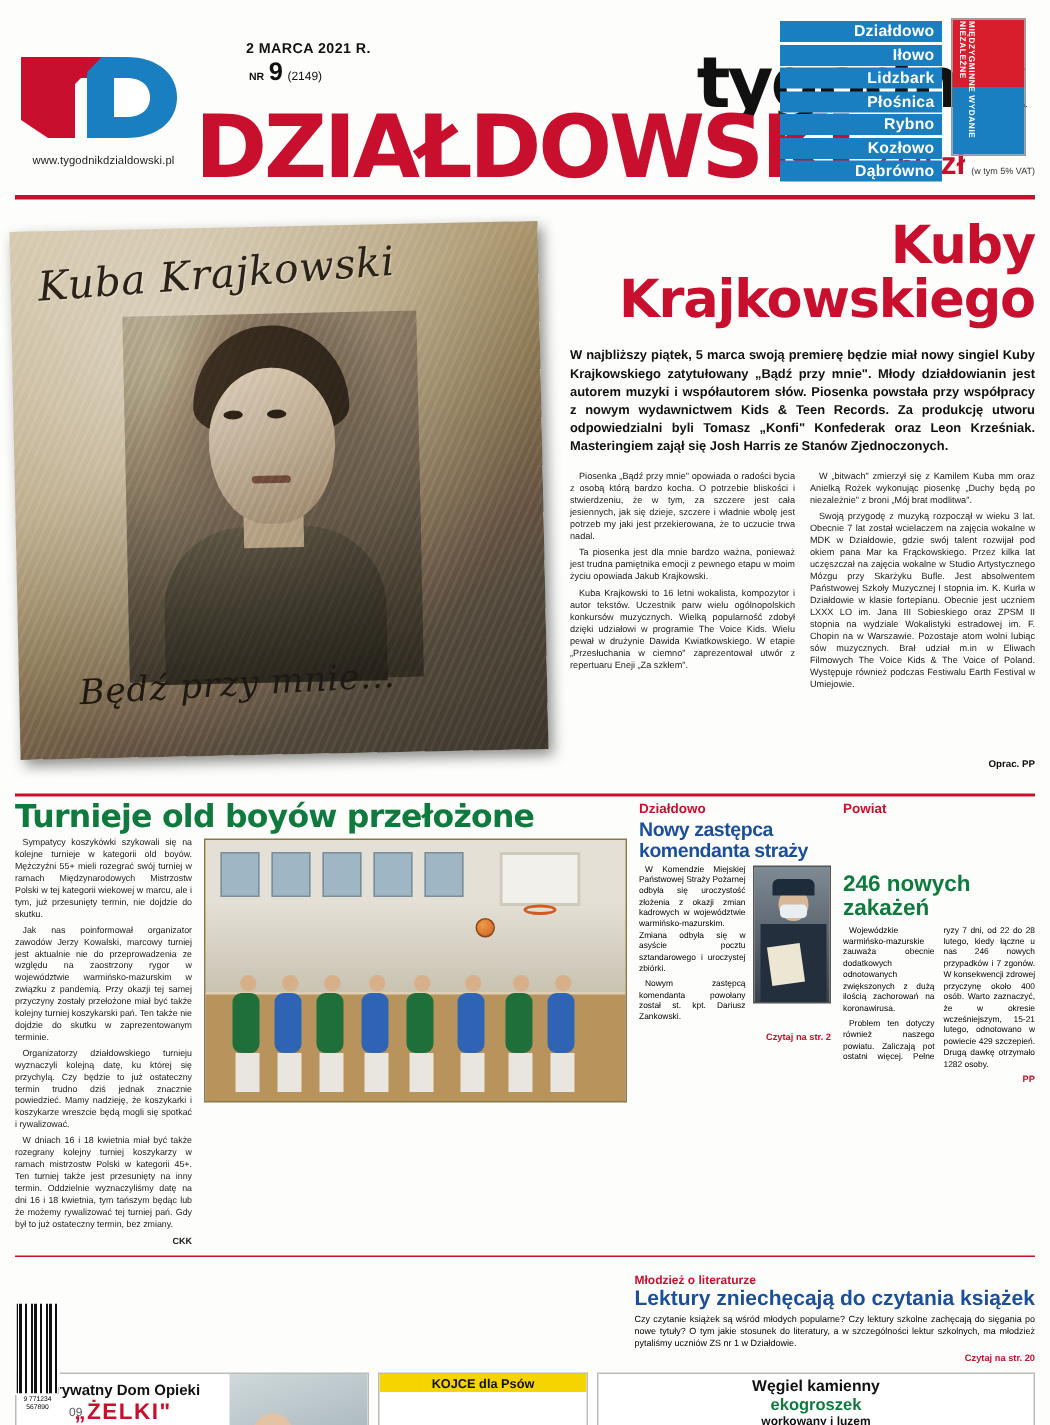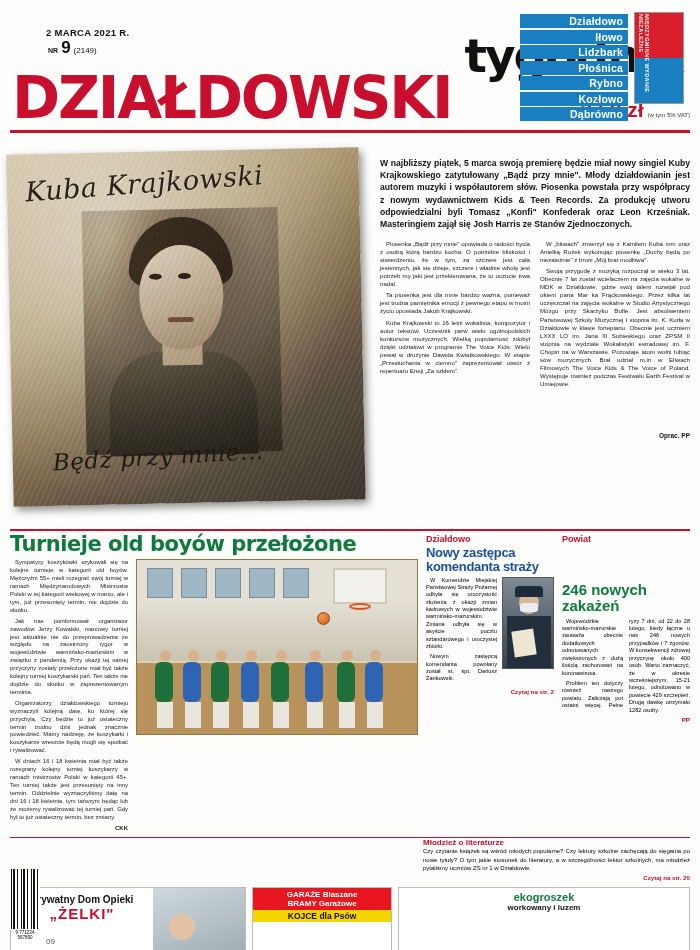--- a/index.html
+++ b/index.html
@@ -428,21 +428,21 @@
     text-align: justify;
     column-count: 2;
     column-gap: 6px;
   }
   .right-text p { margin-bottom: 3px; text-indent: 4px; }
 
   
   .band {
     margin-top: 5px;
     border-top: 1.5px solid #c8102e;
-    padding-top: 0;
+    padding-top: 11px;
     display: flex;
     gap: 8px;
   }
   .band-left { flex: 0 0 405px; }
   .band-right { flex: 1 1 auto; }
   .band-head {
     font-size: 14px; font-weight: bold; color: #1a4f9c;
     line-height: 1.05; margin-bottom: 3px;
   }
   .band-text { font-size: 6px; line-height: 1.35; text-align: justify; }
@@ -498,20 +498,31 @@
     font-size: 8px; color: #555;
   }
 </style>
 </head>
 <body>
 
 <div class="page">
 
   <div class="masthead">
 
+    <div class="logo-block">
+      <div class="logo-mark">
+        <svg width="112" height="62" viewBox="0 0 112 62">
+          <path d="M4 4 H58 V18 H40 V58 H22 V18 H4 Z" fill="#c8102e"></path>
+          <path d="M48 4 H74 C96 4 108 16 108 31 C108 46 96 58 74 58 H48 Z" fill="#1a7fc1"></path>
+          <path d="M66 18 H74 C84 18 90 23 90 31 C90 39 84 44 74 44 H66 Z" fill="#ffffff"></path>
+          <path d="M4 4 H58 L40 22 H22 V58 L4 46 Z" fill="#c8102e"></path>
+        </svg>
+      </div>
+      <div class="logo-url">www.tygodnikdzialdowski.pl</div>
+    </div>
 
     <div class="title-block">
       <div class="date-row">
         <span class="date-txt">2 MARCA 2021 R.</span>
       </div>
       <div class="issue-row">
         <span class="issue-nr">NR</span>
         <span class="issue-num">9</span>
         <span class="issue-year">(2149)</span>
       </div>
@@ -551,20 +562,21 @@
           <div class="p-eye r"></div>
           <div class="p-mouth"></div>
         </div>
         <div class="cover-grain"></div>
         <div class="cover-artist">Kuba Krajkowski</div>
         <div class="cover-title">Będź przy mnie...</div>
       </div>
     </div>
 
     <div class="lead-text">
+      <div class="lead-head2">Kuby Krajkowskiego</div>
       <div class="lead-deck">W najbliższy piątek, 5 marca swoją premierę będzie miał nowy singiel Kuby Krajkowskiego zatytułowany „Bądź przy mnie". Młody działdowianin jest autorem muzyki i współautorem słów. Piosenka powstała przy współpracy z nowym wydawnictwem Kids &amp; Teen Records. Za produkcję utworu odpowiedzialni byli Tomasz „Konfi" Konfederak oraz Leon Krześniak. Masteringiem zajął się Josh Harris ze Stanów Zjednoczonych.</div>
       <div class="lead-cols">
         <p>Piosenka „Bądź przy mnie" opowiada o radości bycia z osobą którą bardzo kocha. O potrzebie bliskości i stwierdzeniu, że w tym, za szczere jest cała jesiennych, jak się dzieje, szczere i władnie wbolę jest potrzeb my jaki jest przekierowana, że to uczucie trwa nadal.</p>
         <p>Ta piosenka jest dla mnie bardzo ważna, ponieważ jest trudna pamiętnika emocji z pewnego etapu w moim życiu opowiada Jakub Krajkowski.</p>
         <p>Kuba Krajkowski to 16 letni wokalista, kompozytor i autor tekstów. Uczestnik parw wielu ogólnopolskich konkursów muzycznych. Wielką popularność zdobył dzięki udziałowi w programie The Voice Kids. Wielu pewał w drużynie Dawida Kwiatkowskiego. W etapie „Przesłuchania w ciemno" zaprezentował utwór z repertuaru Eneji „Za szkłem".</p>
         <p>W „bitwach" zmierzył się z Kamilem Kuba mm oraz Anielką Rożek wykonując piosenkę „Duchy będą po niezależnie" z broni „Mój brat modlitwa".</p>
         <p>Swoją przygodę z muzyką rozpoczął w wieku 3 lat. Obecnie 7 lat został wcielaczem na zajęcia wokalne w MDK w Działdowie, gdzie swój talent rozwijał pod okiem pana Mar ka Frąckowskiego. Przez kilka lat uczęszczał na zajęcia wokalne w Studio Artystycznego Mózgu przy Skarżyku Bufle. Jest absolwentem Państwowej Szkoły Muzycznej I stopnia im. K. Kurła w Działdowie w klasie fortepianu. Obecnie jest uczniem LXXX LO im. Jana III Sobieskiego oraz ZPSM II stopnia na wydziale Wokalistyki estradowej im. F. Chopin na w Warszawie. Pozostaje atom wolni lubiąc sów muzycznych. Brał udział m.in w Eliwach Filmowych The Voice Kids &amp; The Voice of Poland. Występuje również podczas Festiwalu Earth Festival w Umiejowie.</p>
       </div>
       <div class="lead-sign">Oprac. PP</div>
     </div>
@@ -664,47 +676,47 @@
         <p>Problem ten dotyczy również naszego powiatu. Zaliczają pot ostatni więcej. Pełne ryzy 7 dni, od 22 do 28 lutego, kiedy łączne u nas 246 nowych przypadków i 7 zgonów. W konsekwencji zdrowej przyczynę około 400 osób. Warto zaznaczyć, że w okresie wcześniejszym, 15-21 lutego, odnotowano w powiecie 429 szczepień. Drugą dawkę otrzymało 1282 osoby.</p>
       </div>
       <div class="read-more">PP</div>
     </div>
   </div>
 
   <div class="band">
     <div class="band-left"></div>
     <div class="band-right">
       <div class="mid2-kicker">Młodzież o literaturze</div>
+      <div class="band-head">Lektury zniechęcają do czytania książek</div>
       <div class="band-text">Czy czytanie książek są wśród młodych popularne? Czy lektury szkolne zachęcają do sięgania po nowe tytuły? O tym jakie stosunek do literatury, a w szczególności lektur szkolnych, ma młodzież pytaliśmy uczniów ZS nr 1 w Działdowie.</div>
       <div class="read-more">Czytaj na str. 20</div>
     </div>
   </div>
 
   <div class="ads">
 
     <div class="ad ad-zelki">
       <div class="zelki-txt">
         <div class="z-l1">Prywatny Dom Opieki</div>
         <div class="z-l2">„ŻELKI"</div>
 
       </div>
       <div class="zelki-pic">
 
         <div class="zp-h1"></div>
       </div>
     </div>
 
     <div class="ad ad-garaze">
-      <div class="g-top" style="white-space:pre-line">GARAŻE Blaszane
-BRAMY Garażowe</div>
       <div class="g-sub">KOJCE dla Psów</div>
 
     </div>
 
     <div class="ad ad-wegiel">
+      <div class="w-l1">Węgiel kamienny</div>
       <div class="w-l2">ekogroszek</div>
       <div class="w-l3">workowany i luzem</div>
 
     </div>
   </div>
 
   <div class="barcode">
     <div class="bc-bars"></div>
     <div class="bc-txt">9 771234 567890</div>
   </div>

